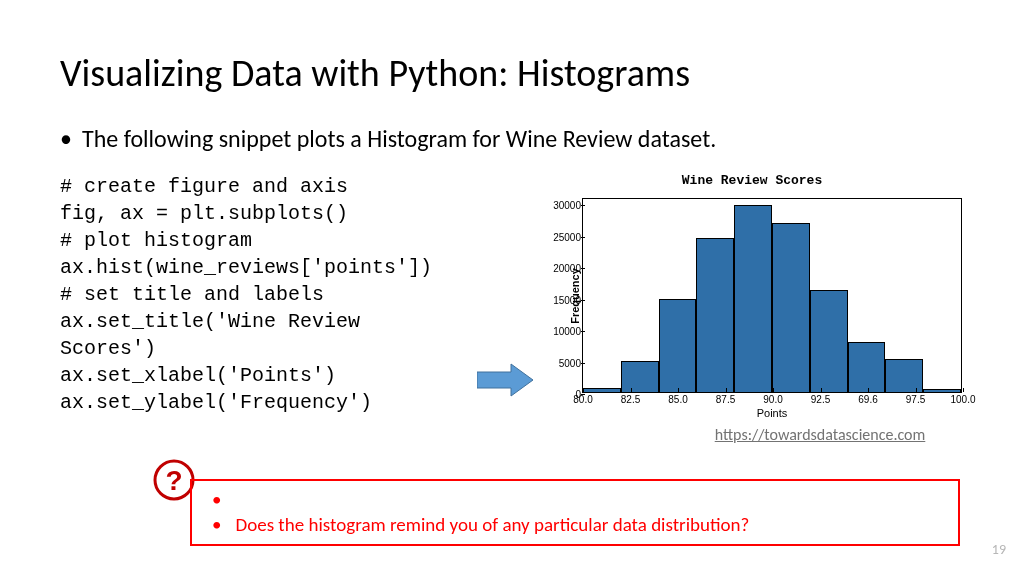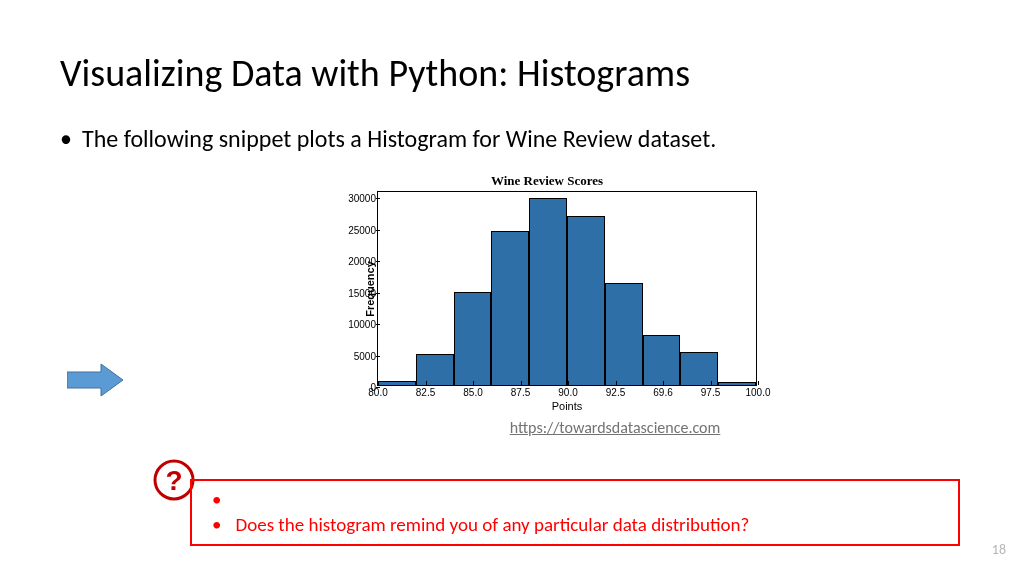--- a/index.html
+++ b/index.html
@@ -6,21 +6,21 @@
   html, body { width: 1024px; height: 576px; background: #fff; font-family: Calibri, Arial, sans-serif; color: #000; overflow: hidden; }
   .slide { width: 1024px; height: 576px; position: relative; padding: 50px 60px 0 60px; }
   .title { font-size: 38px; font-weight: 400; color: #000; margin-bottom: 28px; }
   .bullet-main { font-size: 24px; color: #000; margin-bottom: 20px; display: flex; align-items: flex-start; }
   .bullet-main .dot { margin-right: 10px; }
   .content-row { display: flex; align-items: flex-start; }
   .code { font-family: "Courier New", monospace; font-size: 20px; line-height: 1.35; color: #000; white-space: pre; width: 410px; }
   .arrow-wrap { width: 70px; display: flex; align-items: flex-end; justify-content: center; height: 225px; }
   .chart-col { flex: 1; display: flex; flex-direction: column; align-items: center; }
   .chart-box { width: 420px; }
-  .chart-title { text-align: center; font-size: 13px; font-weight: 700; color: #000; margin-bottom: 2px; font-family: Liberation Serif, serif; }
+  .chart-title { text-align: center; font-size: 13px; font-weight: 700; color: #000; margin-bottom: 10px; font-family: Liberation Mono, monospace; }
   .plot { border: 1px solid #000; width: 380px; height: 195px; position: relative; margin-left: 40px; background: #fff; }
   .ylab { position: absolute; left: -36px; top: 50%; transform: translateY(-50%) rotate(-90deg); font-size: 11px; font-weight: 700; font-family: Arial, sans-serif; }
   .xlab { text-align: center; font-size: 11px; font-weight: 400; font-family: Arial, sans-serif; margin-top: 14px; margin-left: 40px; width: 380px; }
   .yticks { position: absolute; left: -34px; top: 0; height: 100%; width: 32px; }
   .ytick { position: absolute; right: 0; font-size: 10px; transform: translateY(-50%); font-family: Arial, sans-serif; }
   .ytick-line { position: absolute; left: 0; width: 4px; height: 1px; background: #000; }
   .xticks { position: absolute; left: 0; bottom: -14px; width: 100%; height: 14px; }
   .xtick { position: absolute; font-size: 10px; transform: translateX(-50%); top: 2px; font-family: Arial, sans-serif; }
   .xtick-line { position: absolute; top: 0; width: 1px; height: 4px; background: #000; }
   .bars { position: absolute; left: 0; bottom: 0; width: 100%; height: 100%; display: flex; align-items: flex-end; }
@@ -38,20 +38,29 @@
 <div class="slide">
 
   <h1 class="title">Visualizing Data with Python: Histograms</h1>
 
   <div class="bullet-main">
     <span class="dot">•</span>
     <span>The following snippet plots a Histogram for Wine Review dataset.</span>
   </div>
 
   <div class="content-row">
+    <pre class="code"># create figure and axis
+fig, ax = plt.subplots()
+# plot histogram
+ax.hist(wine_reviews['points'])
+# set title and labels
+ax.set_title('Wine Review
+Scores')
+ax.set_xlabel('Points')
+ax.set_ylabel('Frequency')</pre>
 
     <div class="arrow-wrap">
       <svg width="56" height="36">
         <polygon points="0,10 34,10 34,2 56,18 34,34 34,26 0,26" fill="#5b9bd5" stroke="#41719c" stroke-width="1"></polygon>
       </svg>
     </div>
 
     <div class="chart-col">
       <div class="chart-box">
         <div class="chart-title">Wine Review Scores</div>
@@ -122,14 +131,14 @@
   <div class="callout">
     <div class="row">
       <span class="dot">•</span>
     </div>
     <div class="row">
       <span class="dot">•</span>
       <span>Does the histogram remind you of any particular data distribution?</span>
     </div>
   </div>
 
-  <div class="page-num">18</div>
+  <div class="page-num">19</div>
 </div>
 
 </body></html>

